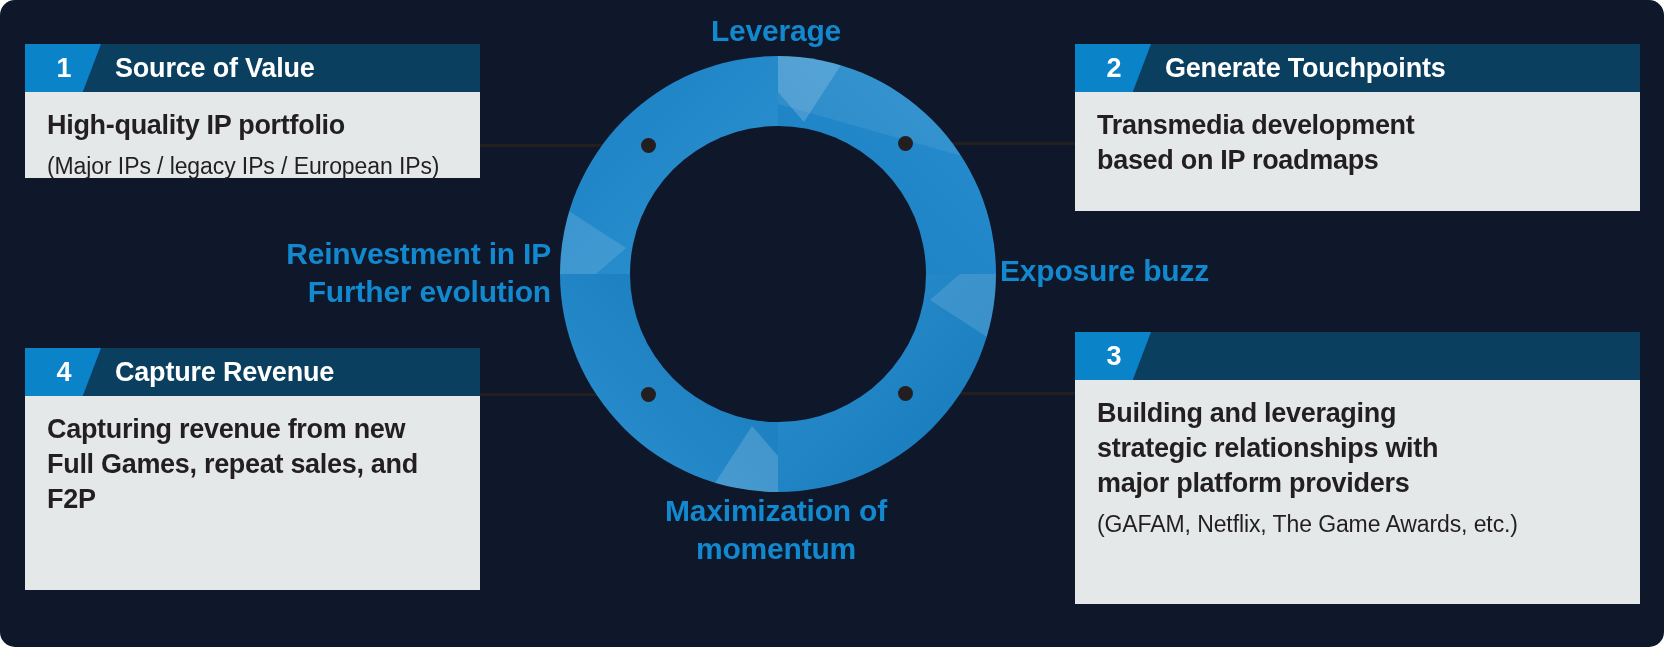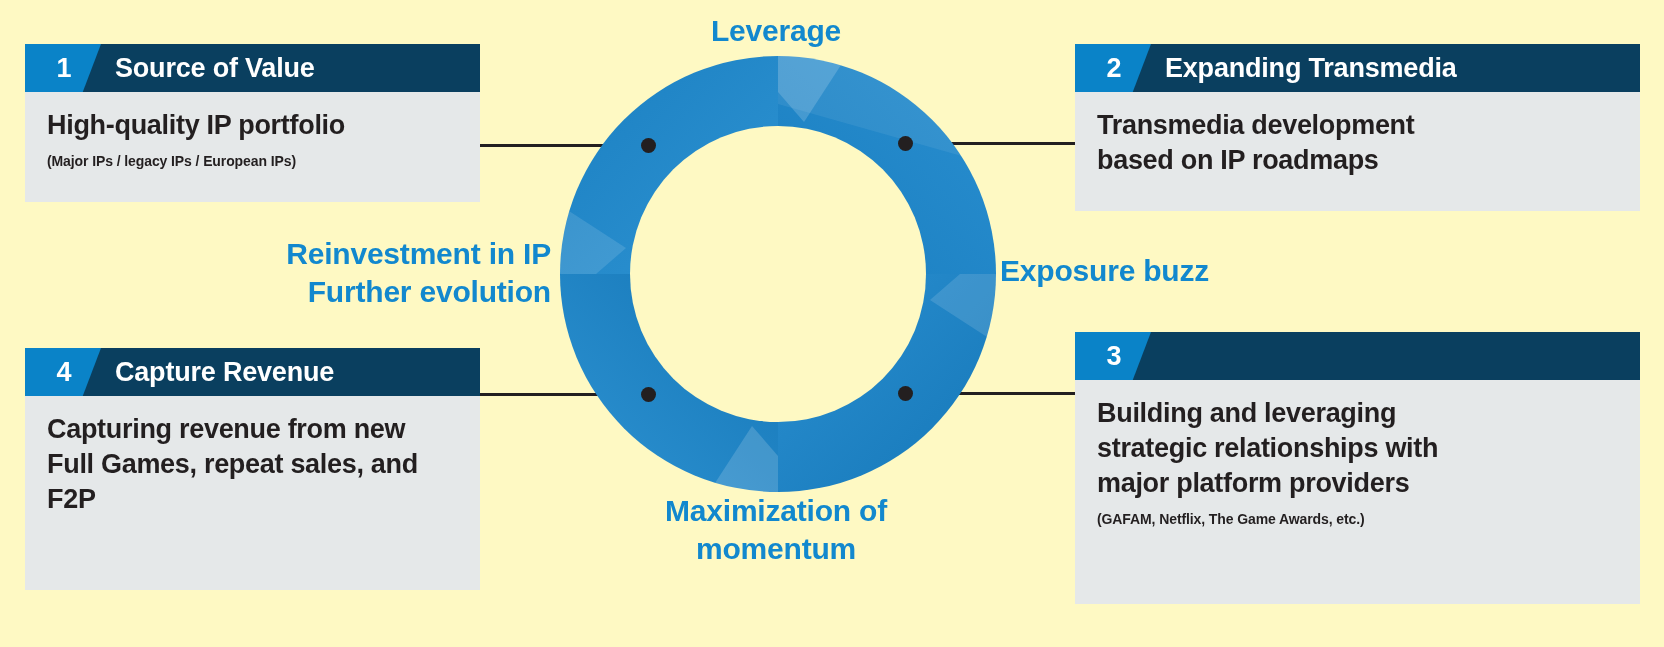--- a/index.html
+++ b/index.html
@@ -10,21 +10,22 @@
   body {
     width: 1664px;
     height: 647px;
     font-family: "Liberation Sans", sans-serif;
     overflow: hidden;
   }
   #stage {
     position: relative;
     width: 1664px;
     height: 647px;
-    background: #fef9c3;
+    background: #0f172a;
+    border-radius: 15px;
   }
 
   
   .connector {
     position: absolute;
     height: 3px;
     background: #231f20;
     z-index: 2;
   }
   .conn-dot {
@@ -107,22 +108,22 @@
   .card-main {
     color: #231f20;
     font-size: 27px;
     font-weight: bold;
     line-height: 1.30;
     letter-spacing: -0.3px;
     white-space: pre-line;
   }
   .card-note {
     color: #231f20;
-    font-size: 14px;
-    font-weight: bold;
+    font-size: 23px;
+    font-weight: normal;
     line-height: 1.3;
     margin-top: 9px;
     letter-spacing: -0.1px;
   }
   .card-note:empty { display: none; }
 </style>
 </head>
 <body>
 
 <div id="stage">
@@ -186,30 +187,30 @@
   <div class="cycle-label" id="cycle-bottom">Maximization of
 momentum</div>
   <div class="cycle-label" id="cycle-left">Reinvestment in IP
 Further evolution</div>
 
   <div class="card" style="left:25px; top:44px; width:455px;">
     <div class="card-header">
       <div class="card-num">1</div>
       <div class="card-title">Source of Value</div>
     </div>
-    <div class="card-body" style="height:110px;">
+    <div class="card-body" style="height:86px;">
       <div class="card-main">High-quality IP portfolio</div>
       <div class="card-note">(Major IPs / legacy IPs / European IPs)</div>
     </div>
   </div>
 
   <div class="card" style="left:1075px; top:44px; width:565px;">
     <div class="card-header">
       <div class="card-num">2</div>
-      <div class="card-title">Expanding Transmedia</div>
+      <div class="card-title">Generate Touchpoints</div>
     </div>
     <div class="card-body" style="height:119px;">
       <div class="card-main">Transmedia development
 based on IP roadmaps</div>
 
     </div>
   </div>
 
   <div class="card" style="left:25px; top:348px; width:455px;">
     <div class="card-header">

